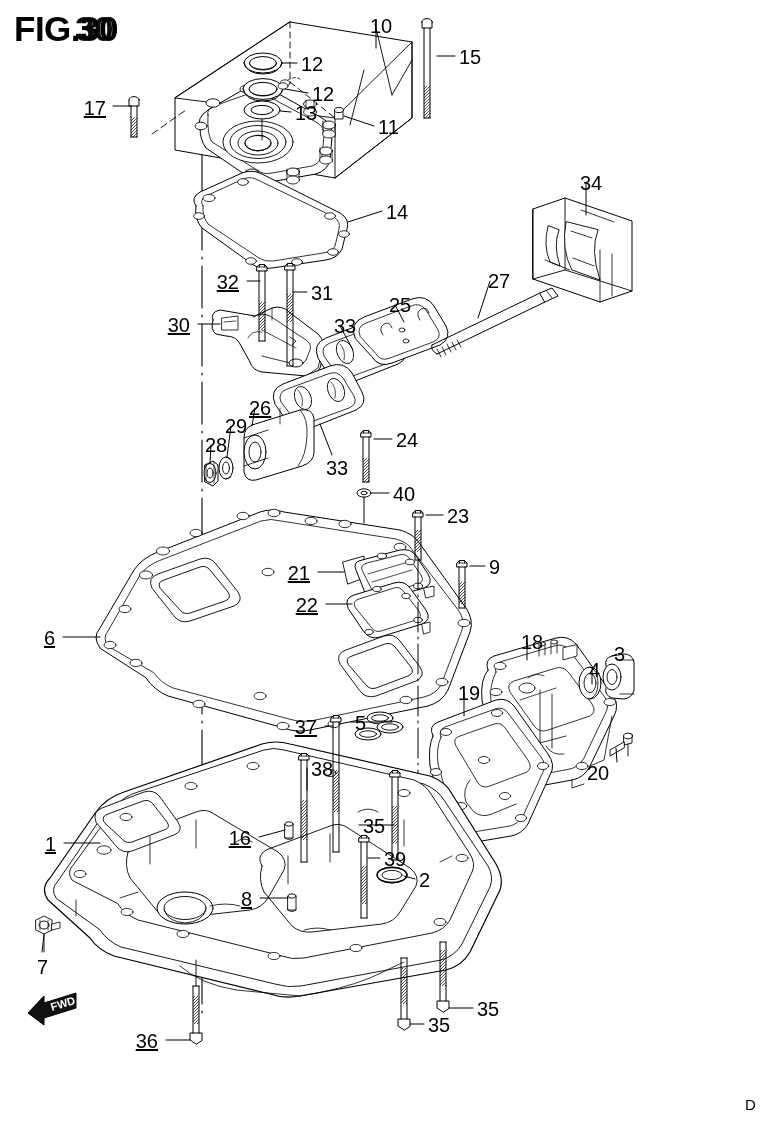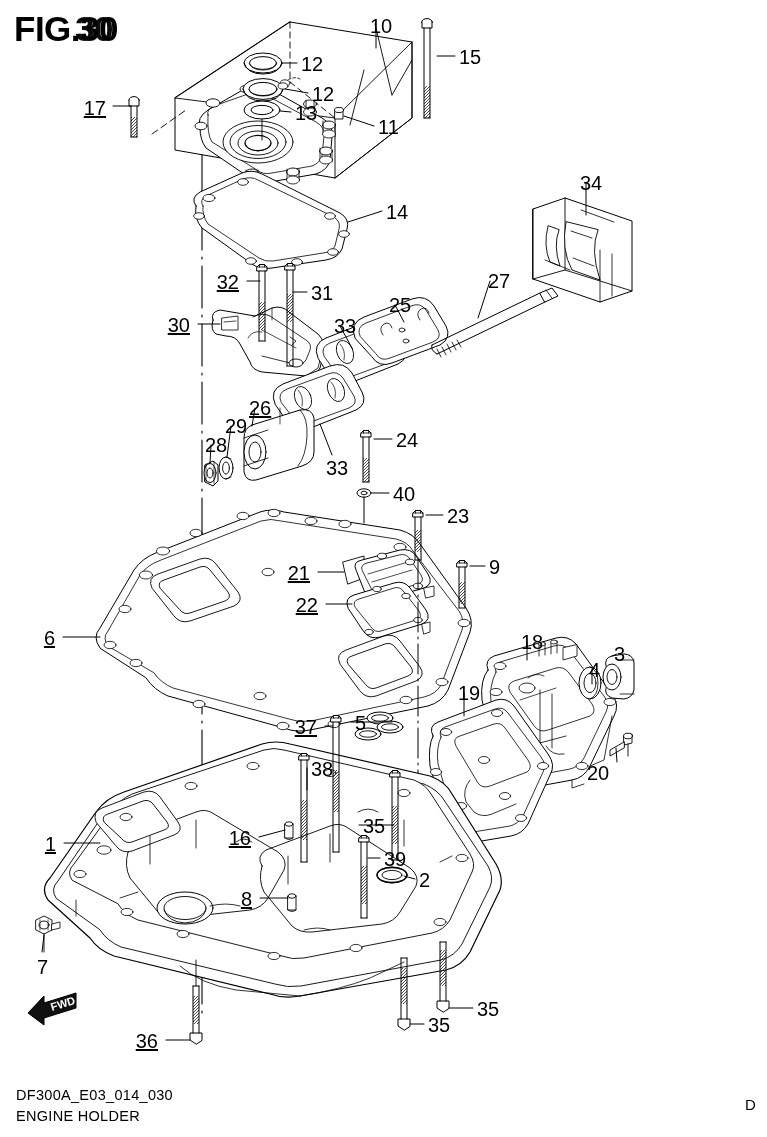--- a/index.html
+++ b/index.html
@@ -715,19 +715,15 @@
       <div class="callout" style="left: 477px; top: 1001px;">35</div>
     </div>
 
   <svg width="60" height="44" style="position:absolute;left:26px;top:986px;">
     <g>
       <path d="M2,27 L18,10 L18,17 L50,7 L50,22 L18,32 L18,39 Z" fill="#111" stroke="#000" stroke-width="1"></path>
       <text x="26" y="25" font-family="Liberation Sans, sans-serif" font-size="11" font-weight="bold" fill="#fff" transform="rotate(-17 26 25)">FWD</text>
     </g>
   </svg>
 
-  <div id="footer">
-    <div>DF300A_E03_014_030</div>
-    <div>ENGINE HOLDER</div>
-  </div>
   <div id="sheet-mark">D</div>
 
 </div>
 
 </body></html>

